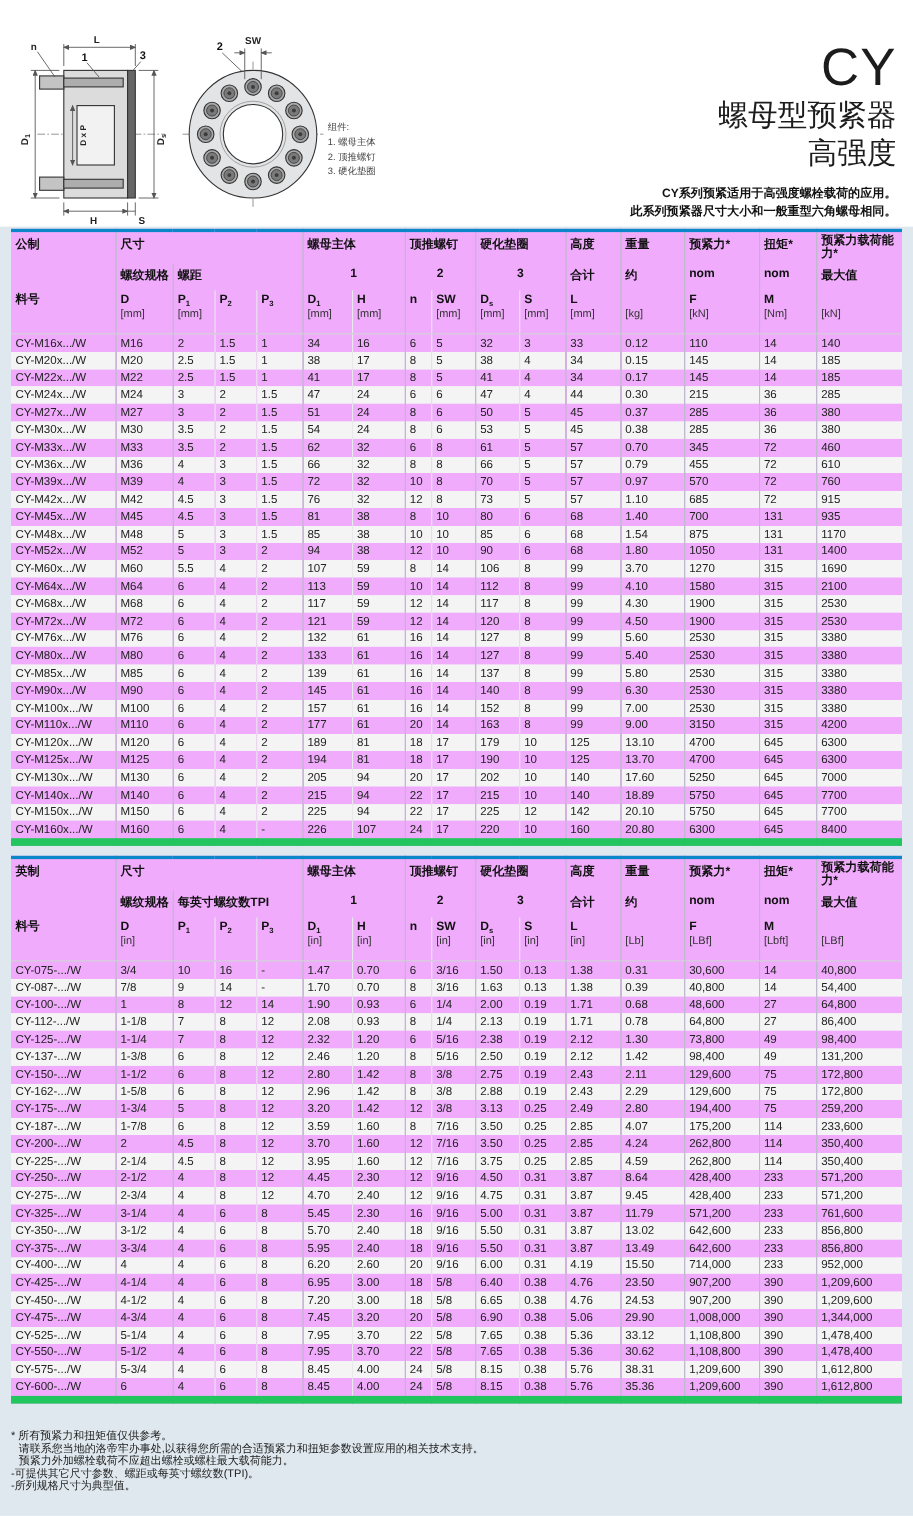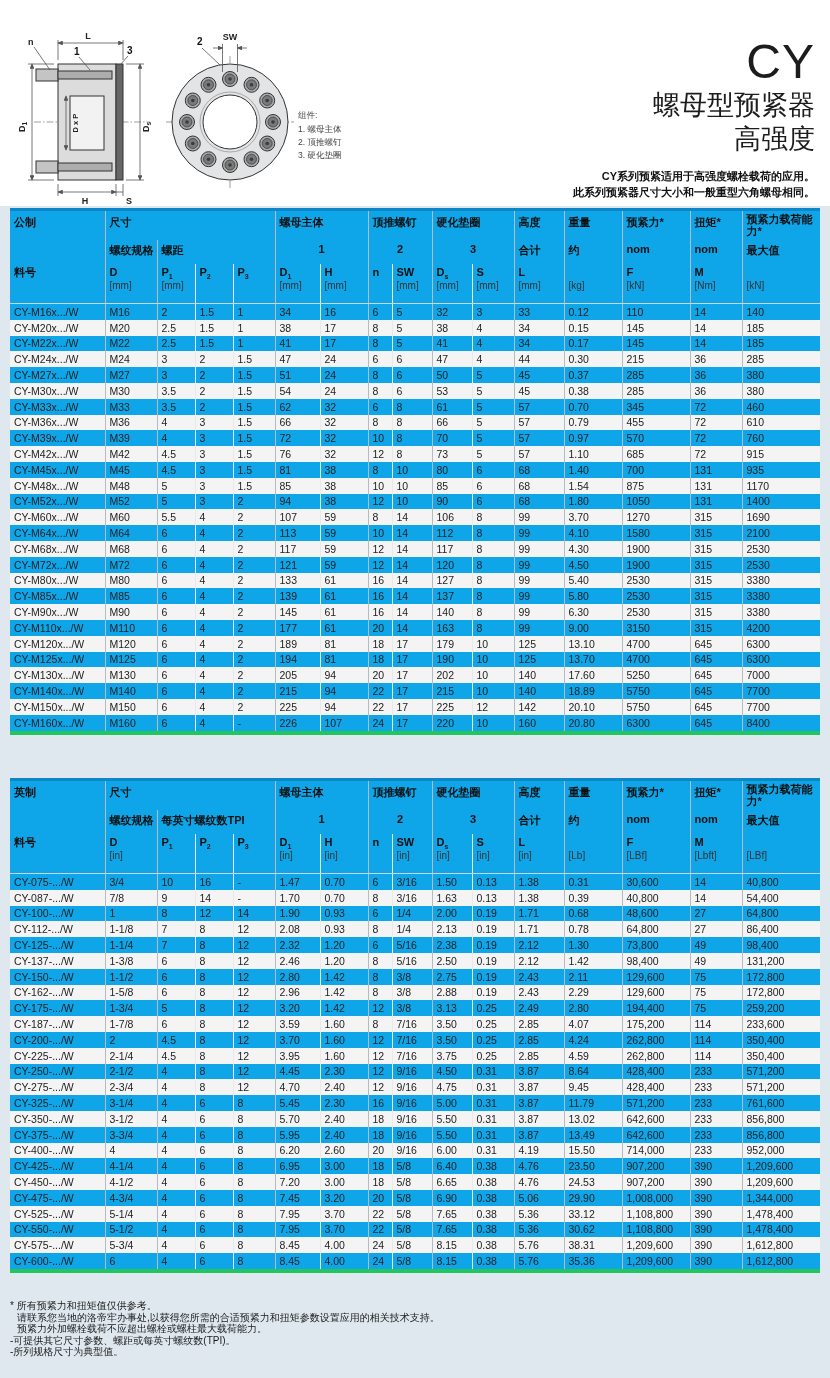--- a/index.html
+++ b/index.html
@@ -2,21 +2,21 @@
 <html><head>
 <meta charset="utf-8">
 <style>
   html,body{margin:0;padding:0}
   .page{position:relative;width:830px;height:1378px;background:#dfe8ee;font-family:"Liberation Sans","DejaVu Sans",sans-serif;overflow:hidden}
   .top{position:absolute;left:0;top:0;width:830px;height:206px;background:#ffffff}
   .brand{position:absolute;top:36px;right:15px;text-align:right;color:#1c1c1c}
   .brand-cy{font-size:48px;line-height:52px;letter-spacing:1px}
   .brand-sub{font-size:27px;line-height:34px}
   .brand-desc{margin-top:12px;font-size:11px;line-height:16px;color:#111;font-weight:bold}
-  .spec{position:absolute;left:10px;border-collapse:collapse;table-layout:fixed;width:810px;background:#0ea5e9;border-top:3px solid #0b86c8;border-bottom:4px solid #22c55e}
+  .spec{position:absolute;left:10px;border-collapse:collapse;table-layout:fixed;width:810px;background:#f0abfc;border-top:3px solid #0b86c8;border-bottom:7px solid #22c55e}
   #metric-table{top:208px}
   #imperial-table{top:778px}
   .spec th{font-weight:bold;color:#111;text-align:left;vertical-align:top;padding:2px 4px 0 4px;white-space:nowrap;overflow:hidden}
   .spec .g{height:24px;font-size:11px;padding-top:5px;line-height:12px}
   .spec .wrap{white-space:normal;padding-top:2px}
   .spec .s{height:21px;font-size:11px;padding-top:3px}
   .spec .c{height:37px;font-size:11px;line-height:13px}
   .spec .c .unit{font-weight:normal;font-size:10px;color:#333}
   .spec sub{font-size:7px;line-height:0}
   .spec td{font-size:10.5px;height:15.8px;padding:0 4px;color:#222;white-space:nowrap;overflow:hidden;vertical-align:middle}
@@ -540,20 +540,38 @@
           <td class="">14</td>
           <td class="bd">120</td>
           <td class="">8</td>
           <td class="bd">99</td>
           <td class="bd">4.50</td>
           <td class="bd">1900</td>
           <td class="bd">315</td>
           <td class="bd">2530</td>
         </tr>
         <tr>
+          <td class="">CY-M76x.../W</td>
+          <td class="bd">M76</td>
+          <td class="bd">6</td>
+          <td class="">4</td>
+          <td class="">2</td>
+          <td class="bd">132</td>
+          <td class="">61</td>
+          <td class="bd">16</td>
+          <td class="">14</td>
+          <td class="bd">127</td>
+          <td class="">8</td>
+          <td class="bd">99</td>
+          <td class="bd">5.60</td>
+          <td class="bd">2530</td>
+          <td class="bd">315</td>
+          <td class="bd">3380</td>
+        </tr>
+        <tr>
           <td class="">CY-M80x.../W</td>
           <td class="bd">M80</td>
           <td class="bd">6</td>
           <td class="">4</td>
           <td class="">2</td>
           <td class="bd">133</td>
           <td class="">61</td>
           <td class="bd">16</td>
           <td class="">14</td>
           <td class="bd">127</td>
@@ -589,20 +607,38 @@
           <td class="">4</td>
           <td class="">2</td>
           <td class="bd">145</td>
           <td class="">61</td>
           <td class="bd">16</td>
           <td class="">14</td>
           <td class="bd">140</td>
           <td class="">8</td>
           <td class="bd">99</td>
           <td class="bd">6.30</td>
+          <td class="bd">2530</td>
+          <td class="bd">315</td>
+          <td class="bd">3380</td>
+        </tr>
+        <tr>
+          <td class="">CY-M100x.../W</td>
+          <td class="bd">M100</td>
+          <td class="bd">6</td>
+          <td class="">4</td>
+          <td class="">2</td>
+          <td class="bd">157</td>
+          <td class="">61</td>
+          <td class="bd">16</td>
+          <td class="">14</td>
+          <td class="bd">152</td>
+          <td class="">8</td>
+          <td class="bd">99</td>
+          <td class="bd">7.00</td>
           <td class="bd">2530</td>
           <td class="bd">315</td>
           <td class="bd">3380</td>
         </tr>
         <tr>
           <td class="">CY-M110x.../W</td>
           <td class="bd">M110</td>
           <td class="bd">6</td>
           <td class="">4</td>
           <td class="">2</td>

